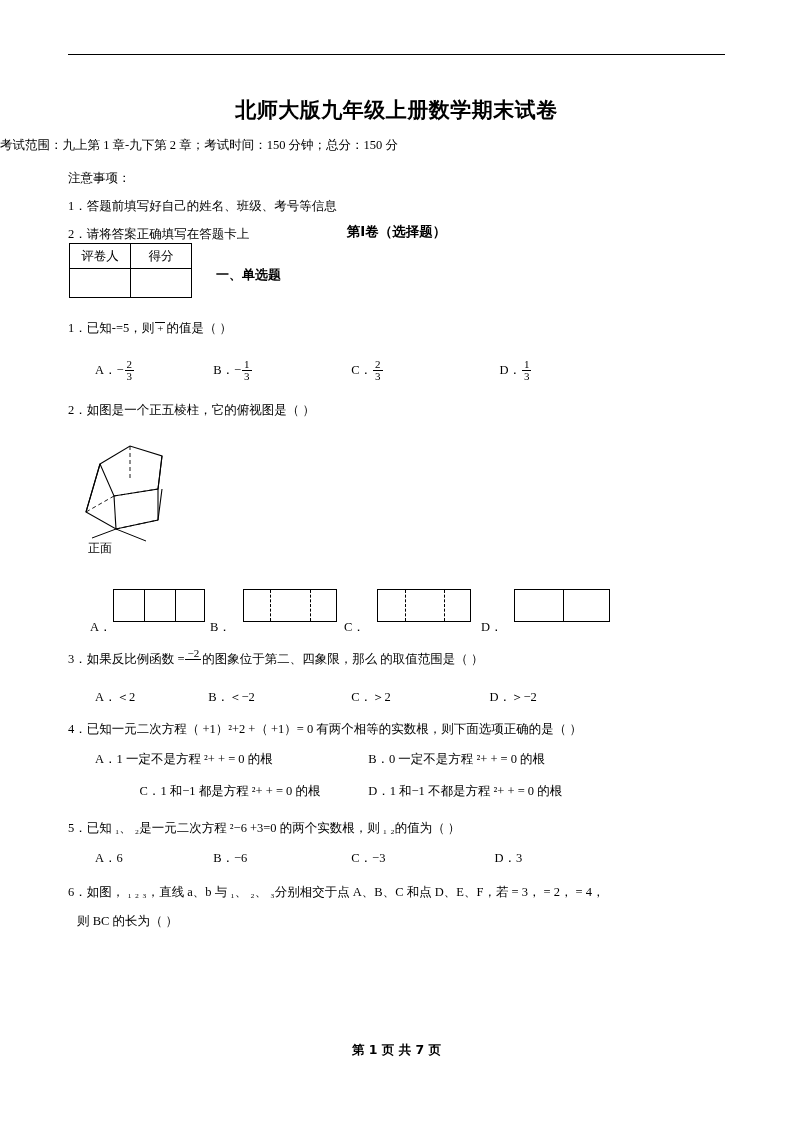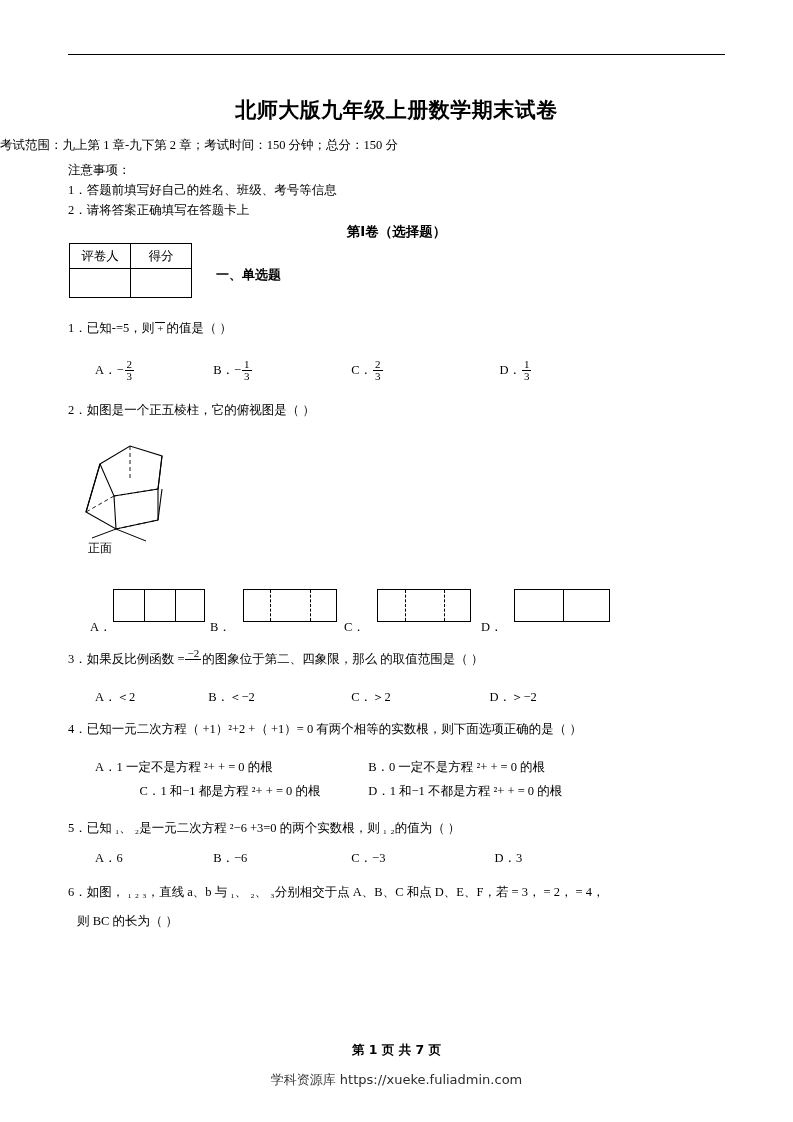--- a/index.html
+++ b/index.html
@@ -47,21 +47,21 @@
     font-size: 12.5px;
     font-family: "Liberation Serif", serif;
   }
   .notice {
     position: absolute;
     left: 68px;
     top: 160px;
     font-size: 12.5px;
     line-height: 20px;
   }
-  .notice div { white-space: nowrap; }
+  .notice div { white-space: nowrap; margin-top: 8px; }
   .section-head {
     position: absolute;
     left: 0; top: 223px;
     width: 793px;
     text-align: center;
     font-family: "DejaVu Sans", sans-serif;
     font-weight: bold;
     font-size: 13.5px;
   }
   .score-table {
@@ -277,21 +277,21 @@
     <span class="opt" style="width:110px;"><span>A．</span><span>＜2</span></span>
     <span class="opt" style="width:140px;"><span>B．</span><span>＜−2</span></span>
     <span class="opt" style="width:135px;"><span>C．</span><span>＞2</span></span>
     <span class="opt"><span>D．</span><span>＞−2</span></span>
   </div>
 
   <div class="q" style="left:68px; top:719px;">
     <span>4．</span><span>已知一元二次方程（ +1）²+2  +（ +1）= 0 有两个相等的实数根，则下面选项正确的是（    ）</span>
   </div>
   <div class="opts" style="left:95px; top:751px;">
-    <span class="opt" style="width:270px;margin-top:8px;"><span>A．</span><span>1 一定不是方程 ²+   + = 0 的根</span></span>
+    <span class="opt" style="width:270px;"><span>A．</span><span>1 一定不是方程 ²+   + = 0 的根</span></span>
     <span class="opt"><span>B．</span><span>0 一定不是方程 ²+   + = 0 的根</span></span>
   </div>
   <div class="opts" style="left:95px; top:783px;">
     <span class="opt" style="width:270px;text-align:center;"><span>C．</span><span>1 和−1 都是方程 ²+   + = 0 的根</span></span>
     <span class="opt"><span>D．</span><span>1 和−1 不都是方程 ²+   + = 0 的根</span></span>
   </div>
 
   <div class="q" style="left:68px; top:818px;">
     <span>5．</span><span>已知  ₁、 ₂是一元二次方程 ²−6  +3=0 的两个实数根，则  ₁ ₂的值为（      ）</span>
   </div>
@@ -303,18 +303,14 @@
   </div>
 
   <div class="q" style="left:68px; top:882px;">
     <span>6．</span><span>如图， ₁  ₂  ₃，直线 a、b 与 ₁、 ₂、 ₃分别相交于点 A、B、C 和点 D、E、F，若    = 3，    = 2，    = 4，</span>
   </div>
   <div class="q" style="left:77px; top:911px;">
     <span>则 BC 的长为（    ）</span>
   </div>
 
   <div class="footer-page">第 1 页  共 7 页</div>
-  <div class="footer-wm">
-    <span>学科资源库</span>
-    <span class="site">https://xueke.fuliadmin.com</span>
-  </div>
 
 </div>
 
 </body></html>

